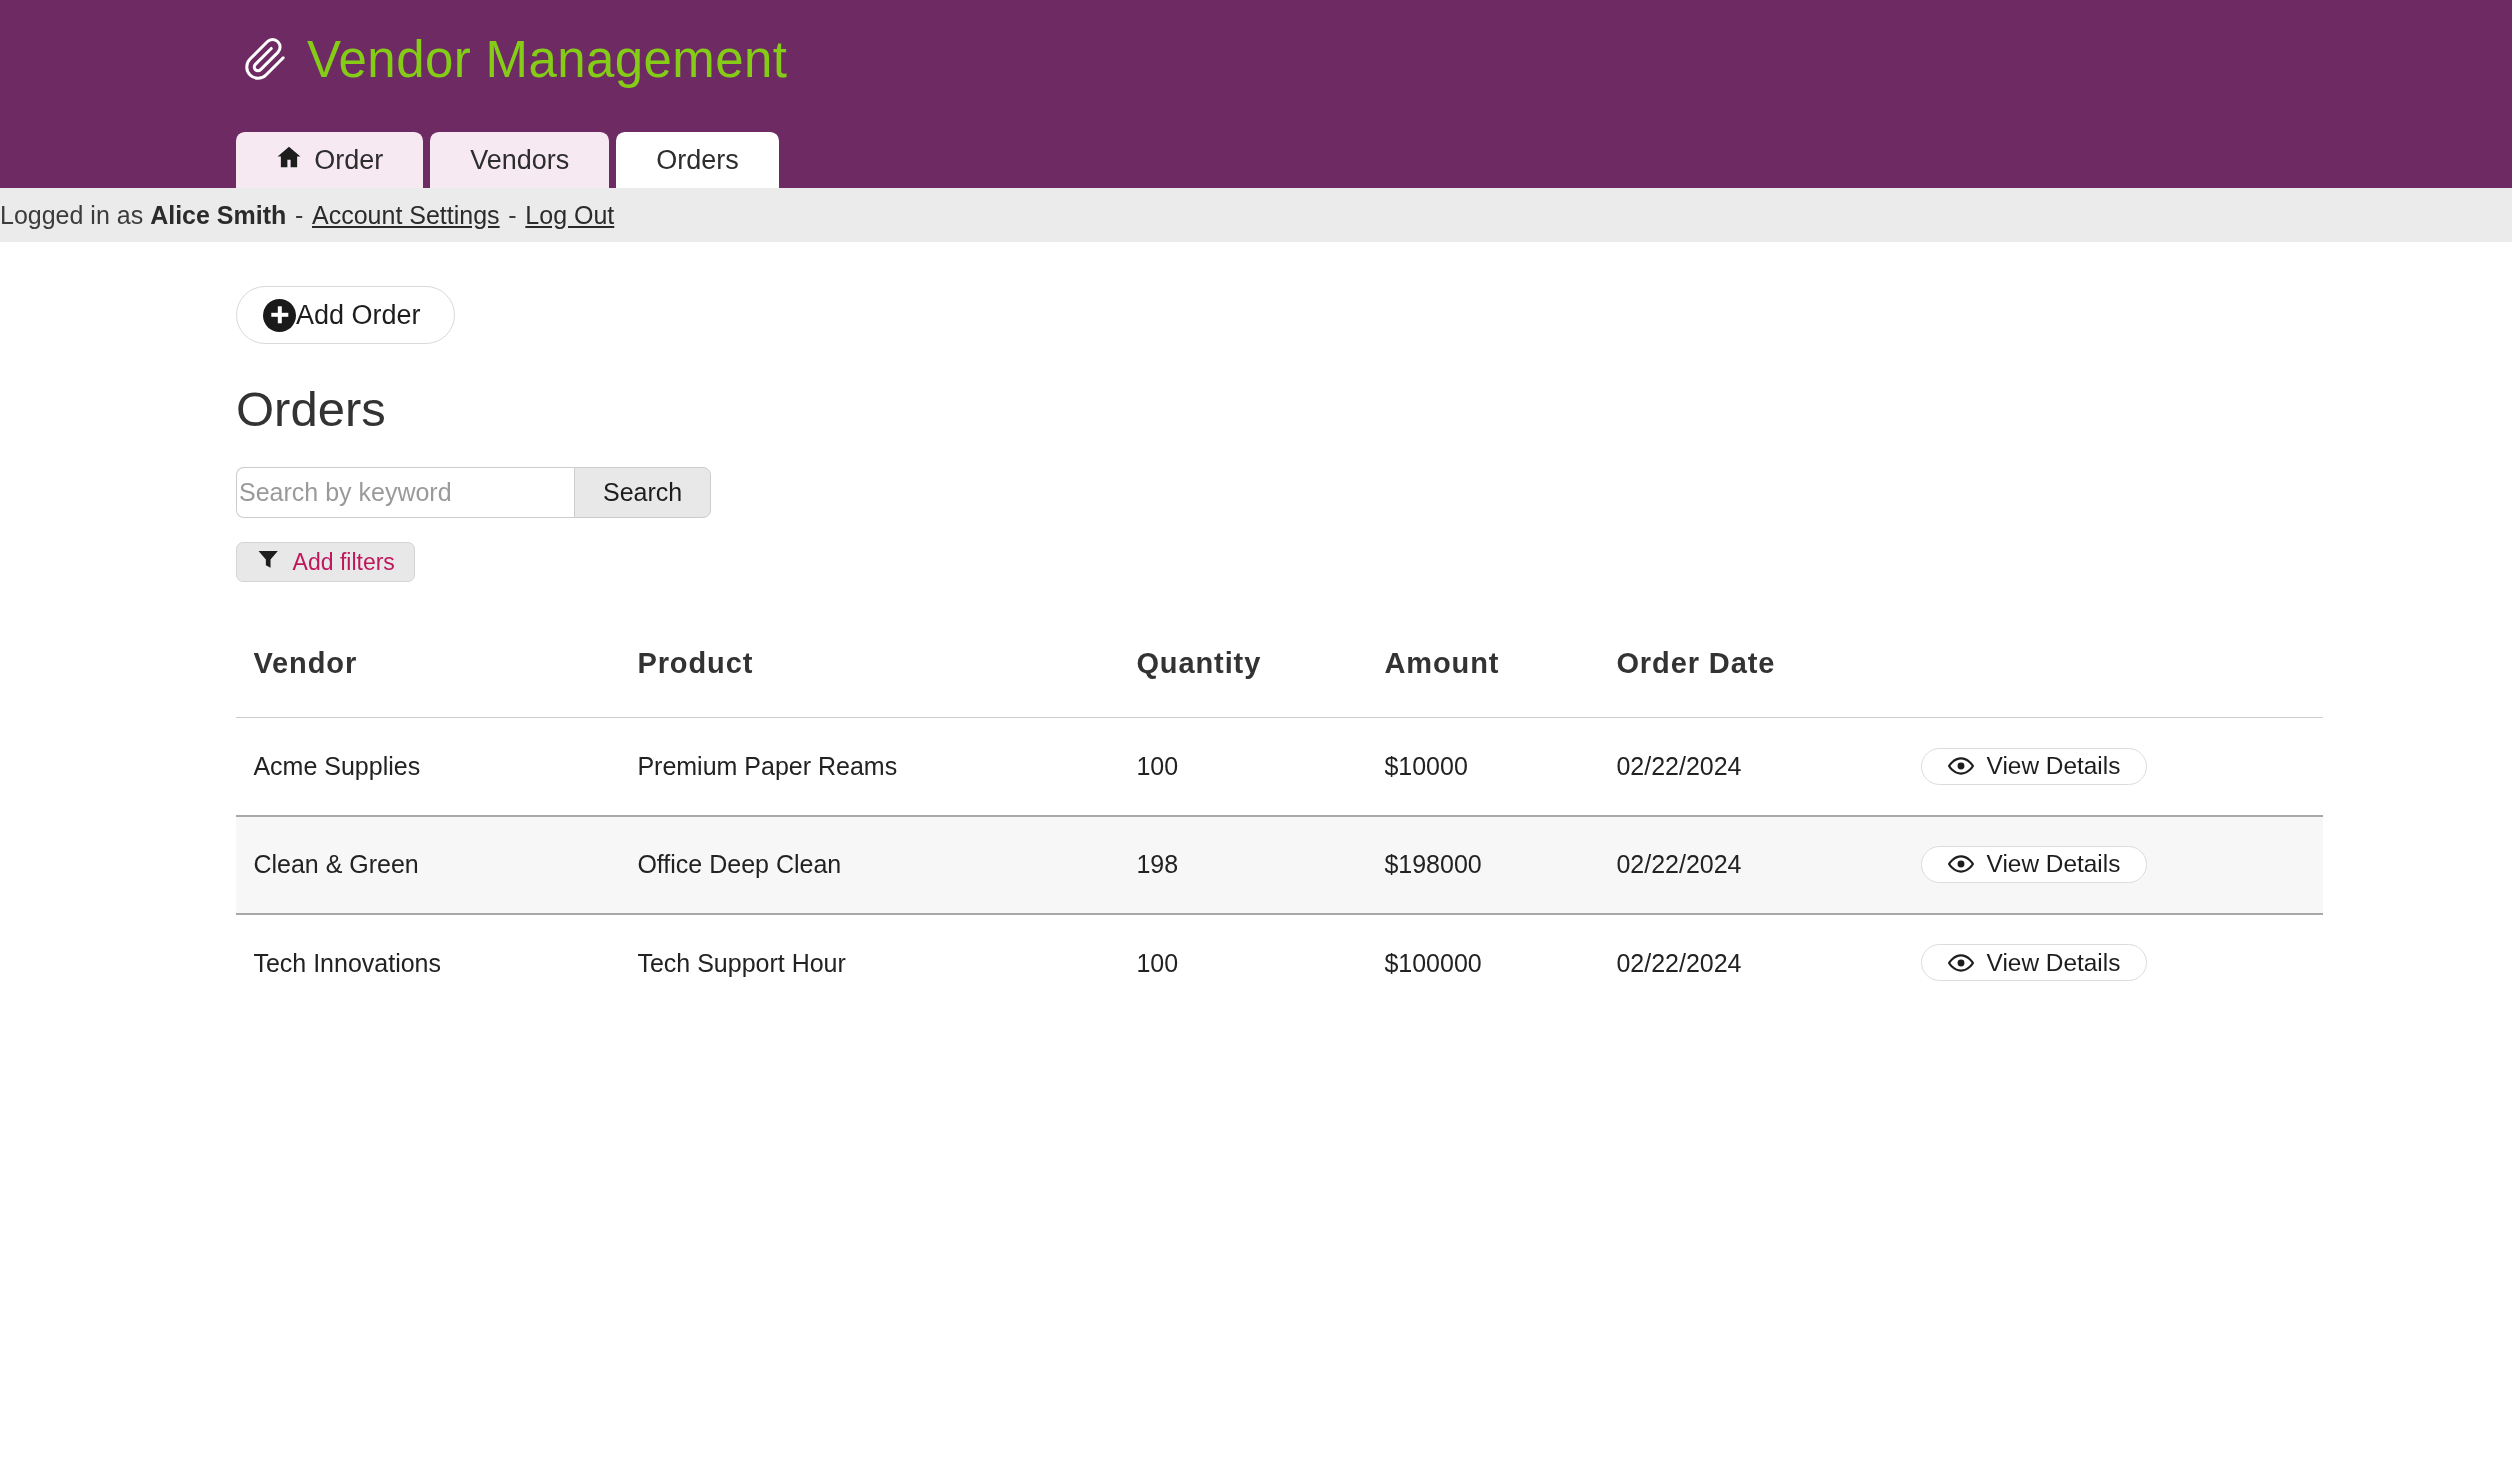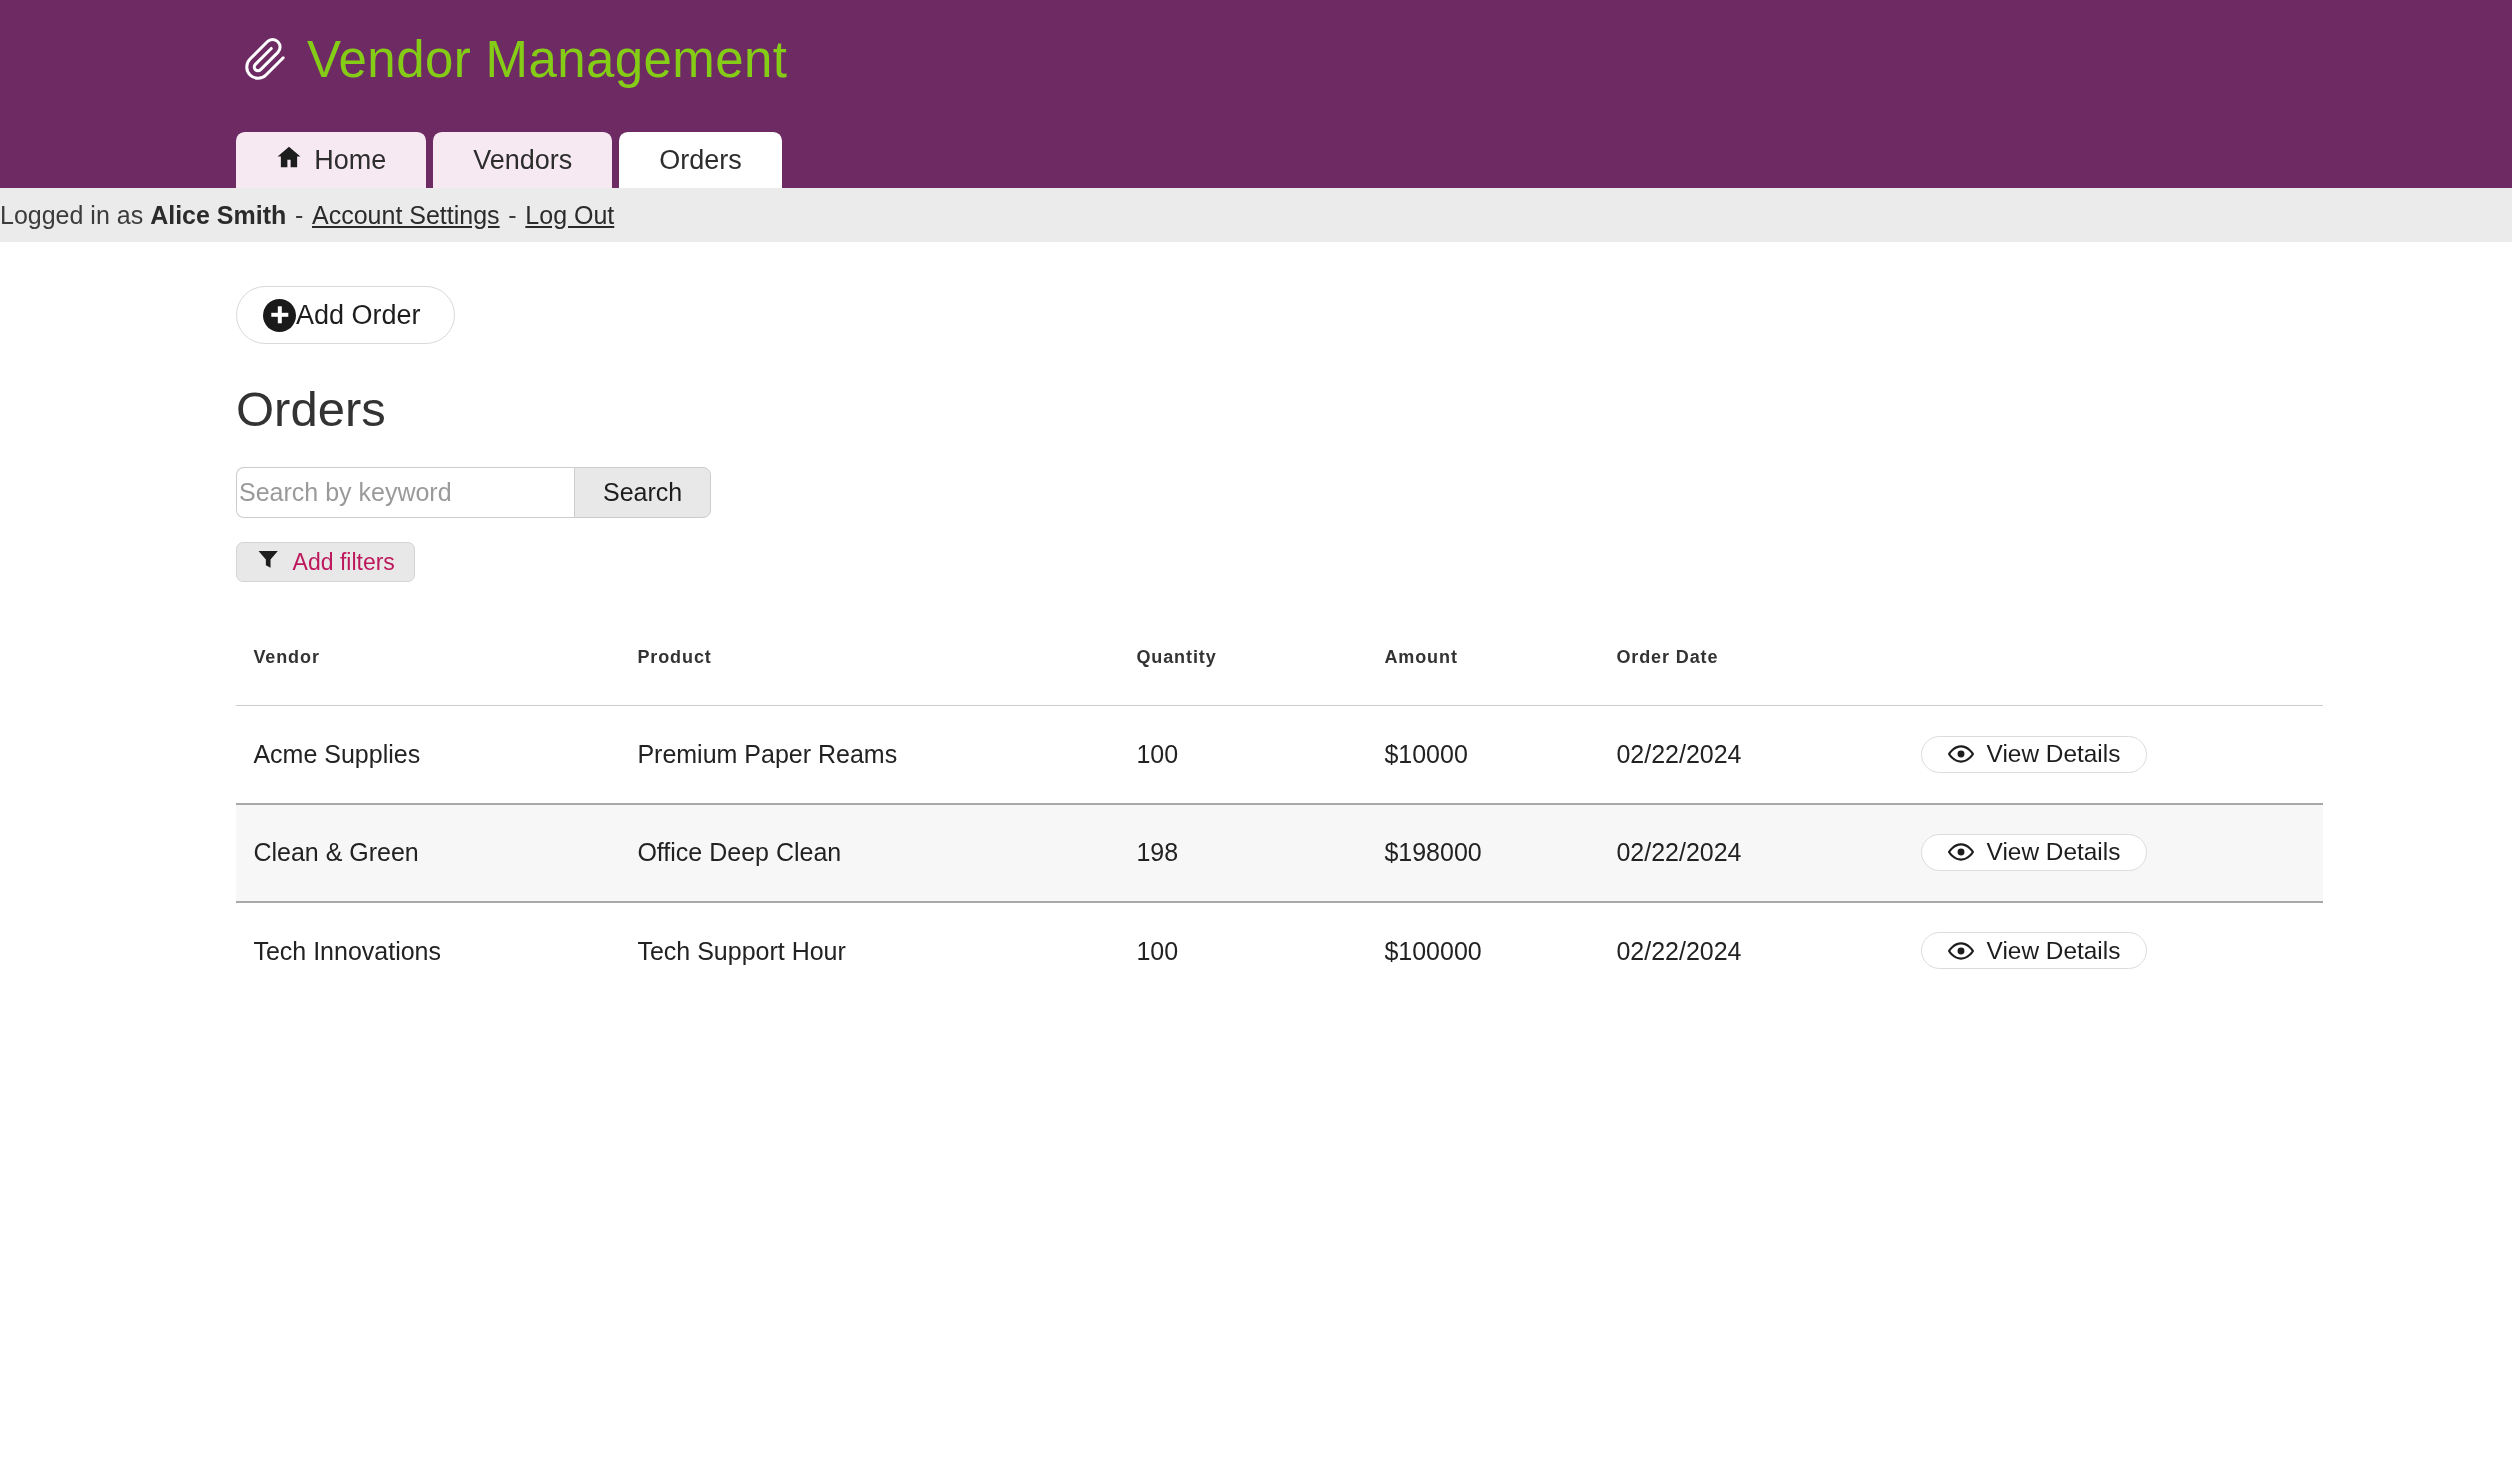--- a/index.html
+++ b/index.html
@@ -61,21 +61,21 @@
                background:var(--btn-gray);border:0.9px solid #d5d5d5;border-radius:7px;
                font-size:23px;color:#be185d;cursor:pointer;}
 
   
   .orders-table{margin-top:49px;width:2087px;border-collapse:collapse;table-layout:fixed;}
   .orders-table col.c-vendor{width:384px;}
   .orders-table col.c-product{width:499px;}
   .orders-table col.c-qty{width:248px;}
   .orders-table col.c-amount{width:232px;}
   .orders-table col.c-date{width:305px;}
-  .orders-table th{font-size:18px;font-weight:700;letter-spacing:0.9px;color:var(--ink);
+  .orders-table th{font-size:29px;font-weight:700;letter-spacing:0.9px;color:var(--ink);
                    text-align:left;padding:15.7px 0 37px 17.4px;border-bottom:1.7px solid var(--border-light);}
   .orders-table td{font-size:25px;color:var(--cell-ink);text-align:left;padding:0 0 0 17.4px;height:98px;
                    vertical-align:middle;}
   .orders-table tr.row-1 td,.orders-table tr.row-2 td{border-bottom:2.6px solid var(--row-border);}
   .orders-table tr.row-2 td{background:var(--stripe);}
 
   .view-details{display:inline-flex;align-items:center;gap:12.2px;height:37px;padding:0 26px;
                 background:#ffffff;border:1.7px solid #dcdcdc;border-radius:26px;
                 font-size:24.4px;color:#1d1d1d;cursor:pointer;font-family:inherit;}
   .view-details svg{display:block;}
@@ -93,21 +93,21 @@
     <span class="app-title">Vendor Management</span>
   </div>
 
   <nav class="tabs">
     <div class="tab">
       <span>
         <svg width="26" height="26" viewBox="0 0 24 24" fill="#1d1d1d">
           <path d="M12 2.5L1.5 11.5h3v10h6v-7h3v7h6v-10h3z"></path>
         </svg>
       </span>
-      <span>Home</span>
+      <span>Order</span>
     </div>
     <div class="tab">
       <span>Vendors</span>
     </div>
     <div class="tab active">
       <span>Orders</span>
     </div>
   </nav>
 </header>
 

